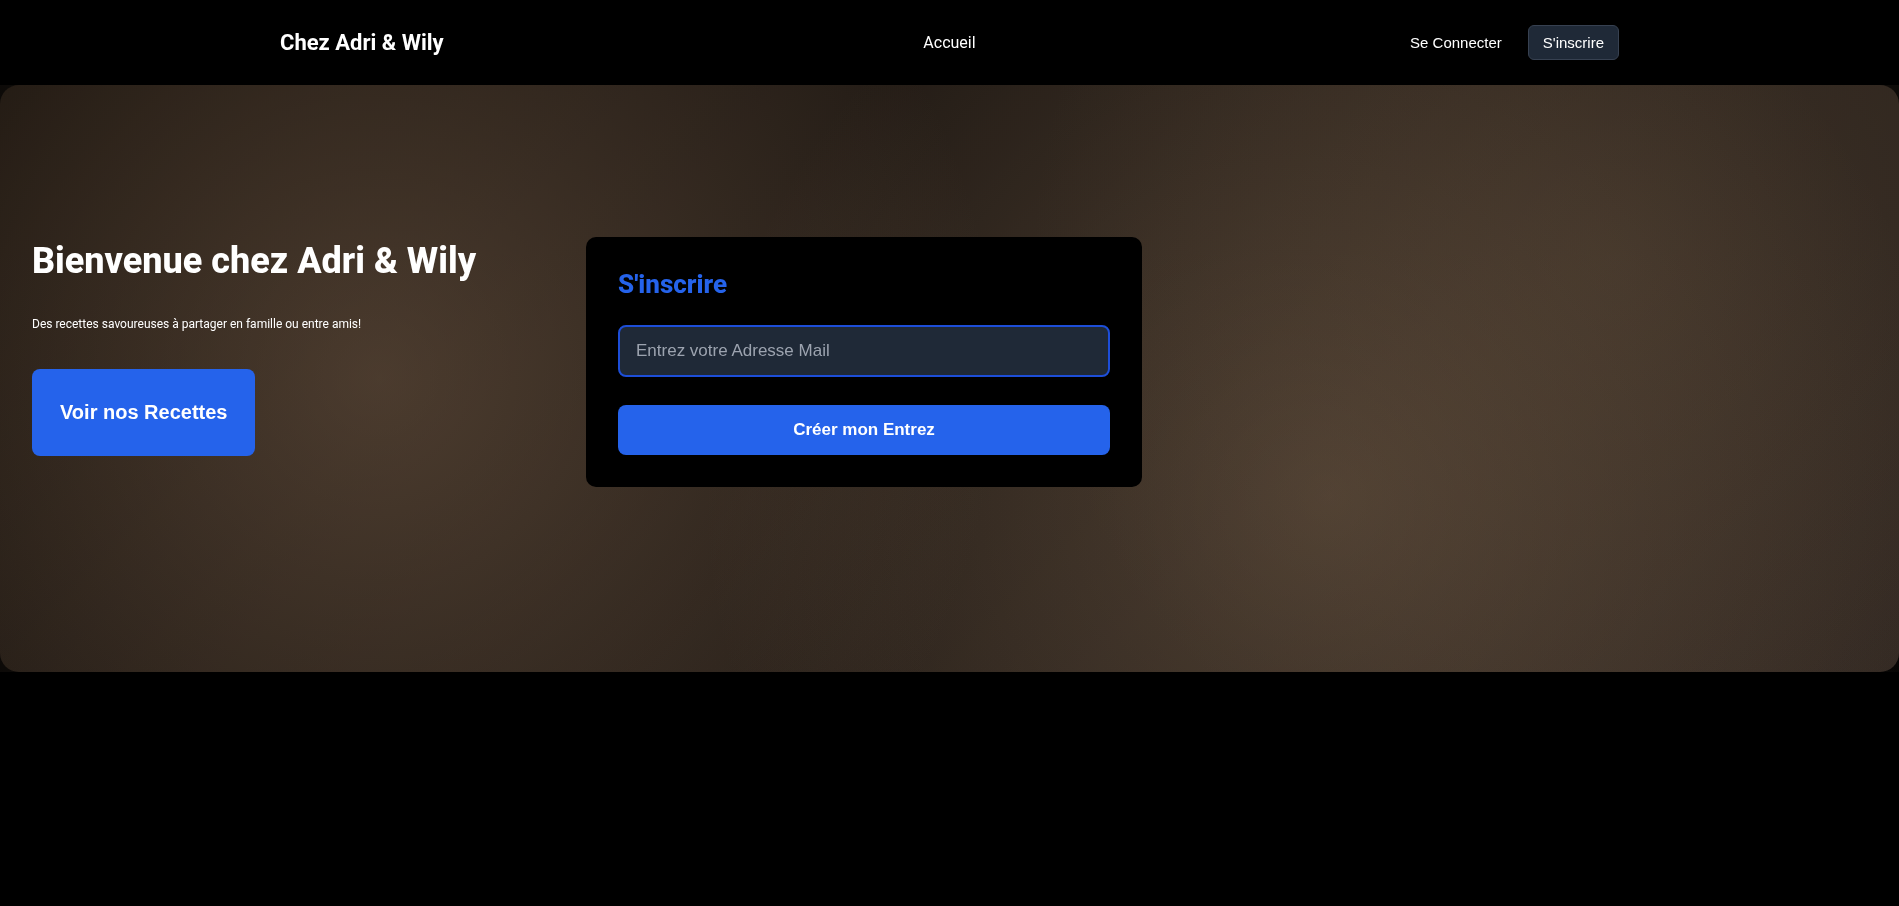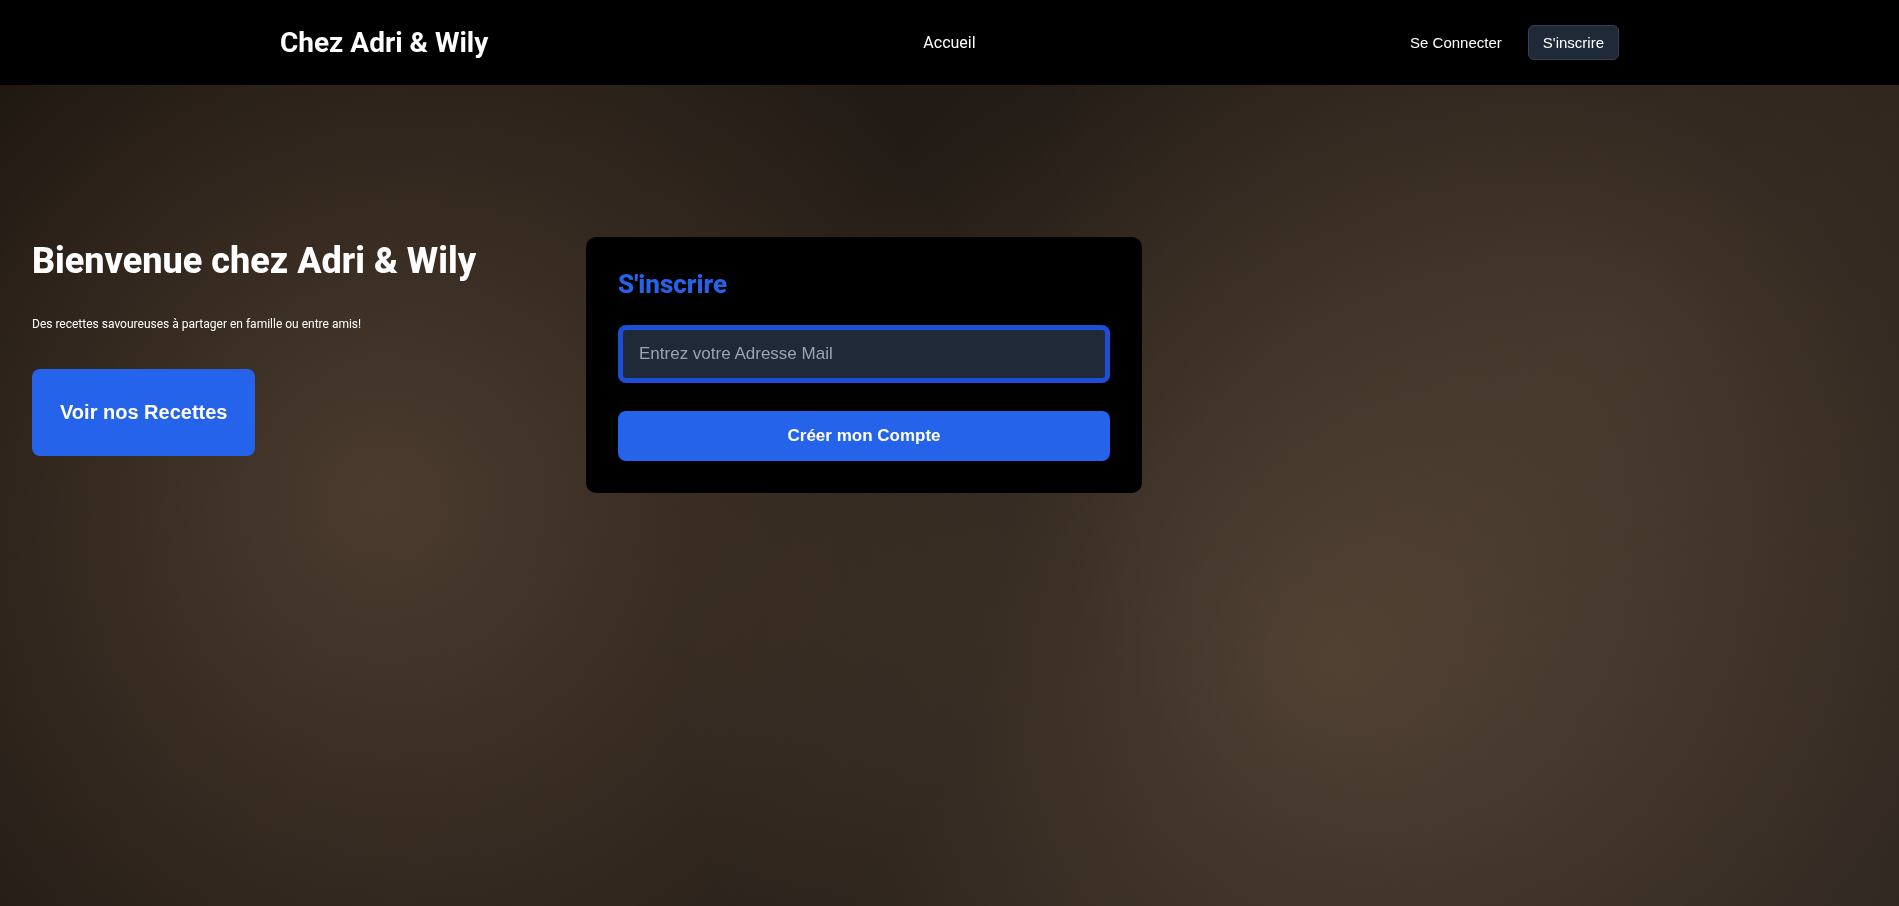--- a/index.html
+++ b/index.html
@@ -22,21 +22,21 @@
       display: flex;
       align-items: center;
       justify-content: space-between;
       padding: 0 280px;
       position: relative;
       z-index: 10;
     }
     
     .logo {
       color: #fff;
-      font-size: 28px;
+      font-size: 22px;
       font-weight: 700;
     }
     
     .nav-center {
       position: absolute;
       left: 50%;
       transform: translateX(-50%);
     }
     
     .nav-link {
@@ -62,24 +62,25 @@
       font-weight: 500;
     }
     
     .nav-button.active {
       background: #1f2937;
       border: 1px solid #374151;
     }
     
     .hero {
       position: relative;
-      height: 821px;
+      height: 587px;
       background: linear-gradient(rgba(0,0,0,0.65), rgba(0,0,0,0.65)),
                   linear-gradient(135deg, #4a3828 0%, #5c4838 25%, #6b5544 50%, #7a6250 75%, #8a7060 100%);
       background-blend-mode: normal;
+      border-radius: 19px;
     }
     
     .hero::before {
       content: '';
       position: absolute;
       inset: 0;
       background: radial-gradient(circle at 20% 50%, rgba(139,110,85,0.4) 0%, transparent 40%),
                   radial-gradient(circle at 70% 70%, rgba(160,130,100,0.3) 0%, transparent 45%),
                   radial-gradient(circle at 85% 30%, rgba(100,80,60,0.3) 0%, transparent 35%);
     }
@@ -149,21 +150,21 @@
       display: block;
       color: #fff;
       font-size: 16px;
       font-weight: 600;
       margin-bottom: 12px;
     }
     
     .form-input {
       width: 100%;
       background: #1f2937;
-      border: 5px solid #1d4ed8;
+      border: 2px solid #1d4ed8;
       border-radius: 8px;
       padding: 14px 16px;
       color: #fff;
       font-size: 17px;
       outline: none;
     }
     
     .form-input::placeholder {
       color: #9ca3af;
     }
@@ -206,16 +207,16 @@
     <div class="signup-card">
       <h2 class="card-title">S'inscrire</h2>
       
       <div class="form-group">
         <input type="email" class="form-input" placeholder="Entrez votre Adresse Mail" style="">
       </div>
       
       <div class="form-group">
       </div>
       
-      <button class="submit-button">Créer mon Compte</button>
+      <button class="submit-button">Créer mon Entrez</button>
     </div>
   </div>
 </section>
 
 </body></html>

